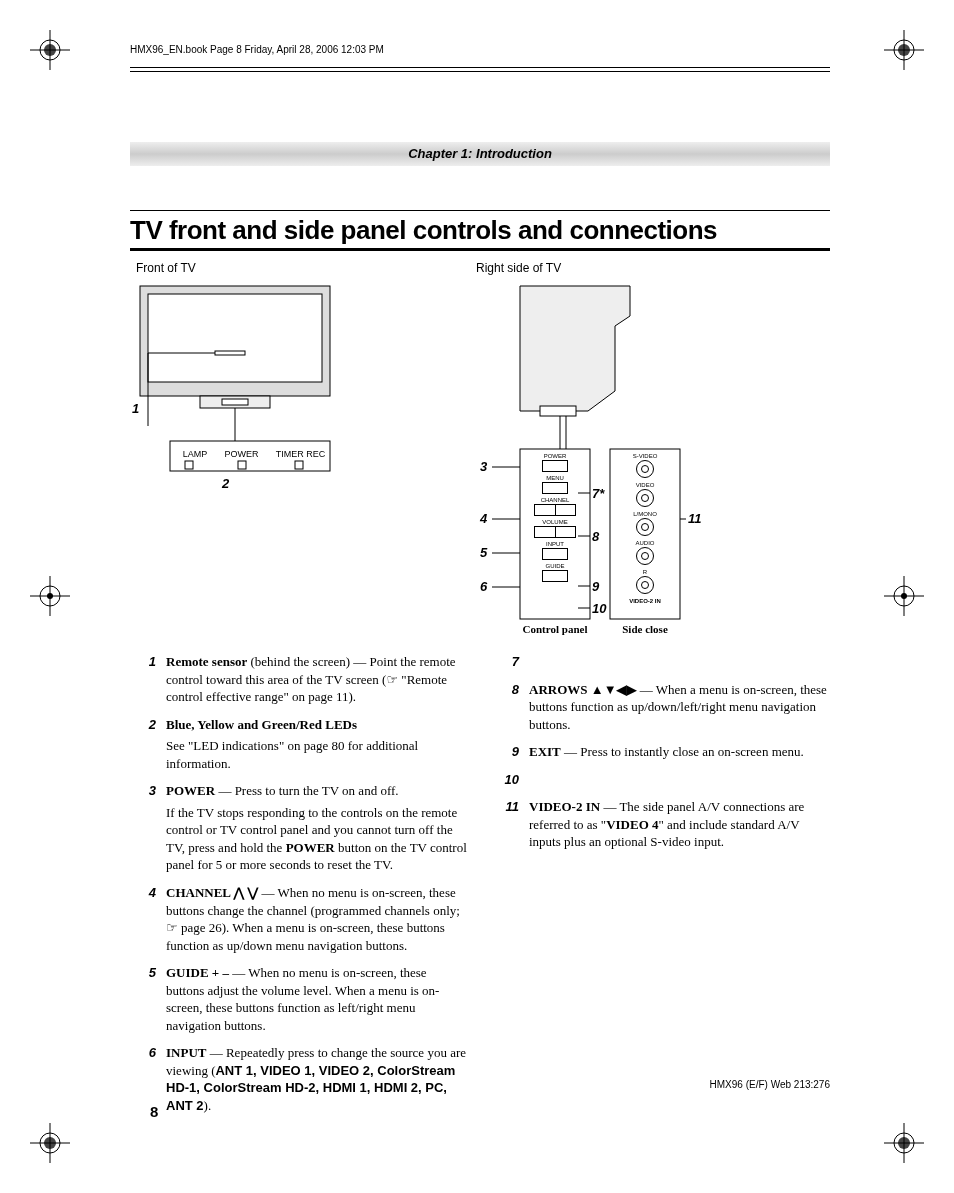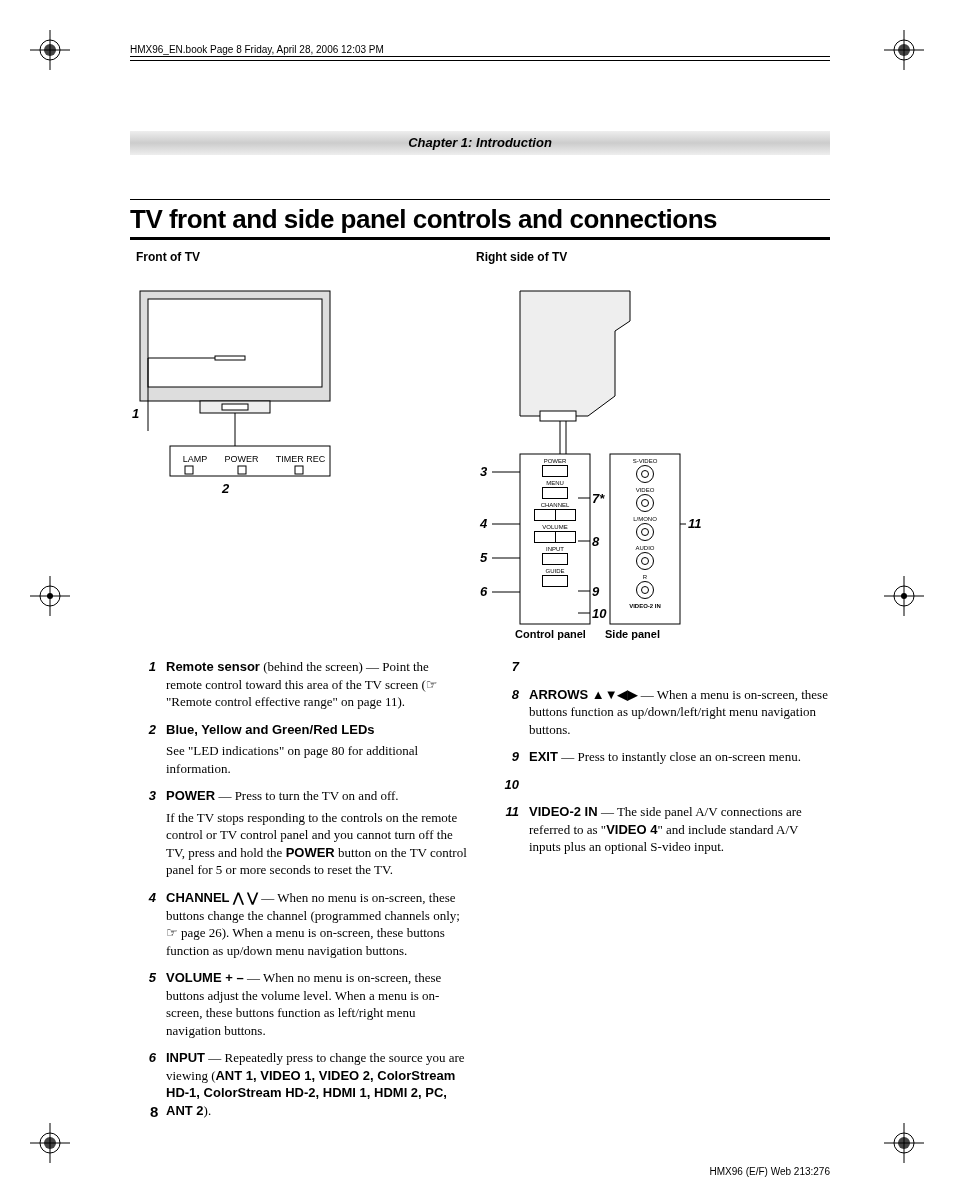--- a/index.html
+++ b/index.html
@@ -21,21 +21,21 @@
     top: 44px;
     width: 700px;
   }
   .book-info {
     font-size: 10px;
     font-family: Arial, Helvetica, sans-serif;
     border-bottom: 1px solid #000;
     padding-bottom: 3px;
     margin-bottom: 10px;
   }
-  .book-info-inner { padding-bottom: 1px; }
+  .book-info-inner { padding-bottom: 12px; }
   .chapter-bar {
     margin-top: 70px;
     height: 24px;
     background: linear-gradient(to bottom, #eee, #ccc, #eee);
     text-align: center;
     font-family: Arial, Helvetica, sans-serif;
     font-style: italic;
     font-weight: bold;
     font-size: 13px;
     line-height: 24px;
@@ -51,42 +51,42 @@
     letter-spacing: -0.5px;
   }
   .diagrams {
     display: flex;
     margin-top: 10px;
   }
   .diag-left { width: 340px; }
   .diag-right { flex: 1; }
   .diag-label {
     font-family: Arial, Helvetica, sans-serif;
-    font-weight: bold;
+    font-weight: normal;
     font-size: 12px;
-    margin-bottom: 22px;
+    margin-bottom: 6px;
     margin-left: 6px;
   }
   .svg-box svg { display: block; }
   .led-label {
     font-family: Arial, Helvetica, sans-serif;
     font-size: 9px;
     text-align: center;
   }
   .callout-num {
     font-family: Arial, Helvetica, sans-serif;
     font-style: italic;
     font-weight: bold;
     font-size: 13px;
   }
   .panel-sub {
-    font-family: Liberation Sans, sans-serif;
+    font-family: Liberation Serif, serif;
     font-weight: bold;
     font-size: 11px;
-    text-align: left;
+    text-align: center;
   }
   .columns {
     display: flex;
     gap: 26px;
     margin-top: 12px;
   }
   .col { flex: 1; }
   .item {
     display: flex;
     margin-bottom: 10px;
@@ -96,35 +96,35 @@
     font-family: Arial, Helvetica, sans-serif;
     font-style: italic;
     font-weight: bold;
     width: 26px;
     flex-shrink: 0;
     text-align: right;
     padding-right: 10px;
     font-size: 13px;
   }
   .item-body { flex: 1; font-size: 13px; }
-  .item-body .term { font-family: Liberation Sans, sans-serif; font-weight: bold; }
+  .item-body .term { font-family: Liberation Serif, serif; font-weight: bold; }
   .item-body .sub { display: block; margin-top: 4px; }
   .item-body .inputs { font-family: Arial, Helvetica, sans-serif; font-weight: bold; }
   .footer-page {
     position: absolute;
     left: 150px;
     top: 1103px;
     font-family: Arial, Helvetica, sans-serif;
     font-weight: bold;
     font-size: 15px;
   }
   .footer-right {
     position: absolute;
     right: 124px;
-    top: 1166px;
+    top: 1079px;
     font-family: Arial, Helvetica, sans-serif;
     font-size: 10px;
   }
   .arrow-glyph { font-family: Arial, sans-serif; }
 </style>
 </head>
 <body>
 
 <div class="crop-mark" style="left:30px;top:30px">
   <svg width="40" height="40">
@@ -327,21 +327,21 @@
           <line x1="22" y1="272" x2="50" y2="272" stroke="#000"></line>
           <line x1="22" y1="306" x2="50" y2="306" stroke="#000"></line>
           <line x1="120" y1="212" x2="108" y2="212" stroke="#000"></line>
           <line x1="120" y1="255" x2="108" y2="255" stroke="#000"></line>
           <line x1="120" y1="305" x2="108" y2="305" stroke="#000"></line>
           <line x1="120" y1="327" x2="108" y2="327" stroke="#000"></line>
           <line x1="216" y1="238" x2="210" y2="238" stroke="#000"></line>
         </svg>
 
         <div class="panel-sub" style="position:absolute;left:45px;top:342px;width:80px">Control panel</div>
-        <div class="panel-sub" style="position:absolute;left:135px;top:342px;width:80px">Side panel</div>
+        <div class="panel-sub" style="position:absolute;left:135px;top:342px;width:80px">Side close</div>
       </div>
     </div>
   </div>
 
   <div class="columns">
     <div class="col" id="col-left">
         <div class="item">
           <div class="item-num">1</div>
           <div class="item-body"><span class="term">Remote sensor</span>  (behind the screen) — Point the remote control toward this area of the TV screen (☞ "Remote control effective range" on page 11).</div>
         </div>
@@ -352,21 +352,21 @@
         <div class="item">
           <div class="item-num">3</div>
           <div class="item-body"><span class="term">POWER</span> — Press to turn the TV on and off.<span class="sub">If the TV stops responding to the controls on the remote control or TV control panel and you cannot turn off the TV, press and hold the <span class="term">POWER</span> button on the TV control panel for 5 or more seconds to reset the TV.</span></div>
         </div>
         <div class="item">
           <div class="item-num">4</div>
           <div class="item-body"><span class="term">CHANNEL</span><span class="term arrow-glyph"> ⋀ ⋁</span> — When no menu is on-screen, these buttons change the channel (programmed channels only; ☞ page 26). When a menu is on-screen, these buttons function as up/down menu navigation buttons.</div>
         </div>
         <div class="item">
           <div class="item-num">5</div>
-          <div class="item-body"><span class="term">VOLUME + –</span>  — When no menu is on-screen, these buttons adjust the volume level. When a menu is on-screen, these buttons function as left/right menu navigation buttons.</div>
+          <div class="item-body"><span class="term">GUIDE + –</span>  — When no menu is on-screen, these buttons adjust the volume level. When a menu is on-screen, these buttons function as left/right menu navigation buttons.</div>
         </div>
         <div class="item">
           <div class="item-num">6</div>
           <div class="item-body"><span class="term">INPUT</span> — Repeatedly press to change the source you are viewing (<span class="inputs">ANT 1, VIDEO 1, VIDEO 2, ColorStream HD-1, ColorStream HD-2, HDMI 1, HDMI 2, PC, ANT 2</span>).</div>
         </div>
       </div>
     <div class="col" id="col-right">
         <div class="item">
           <div class="item-num">7</div>
         </div>

